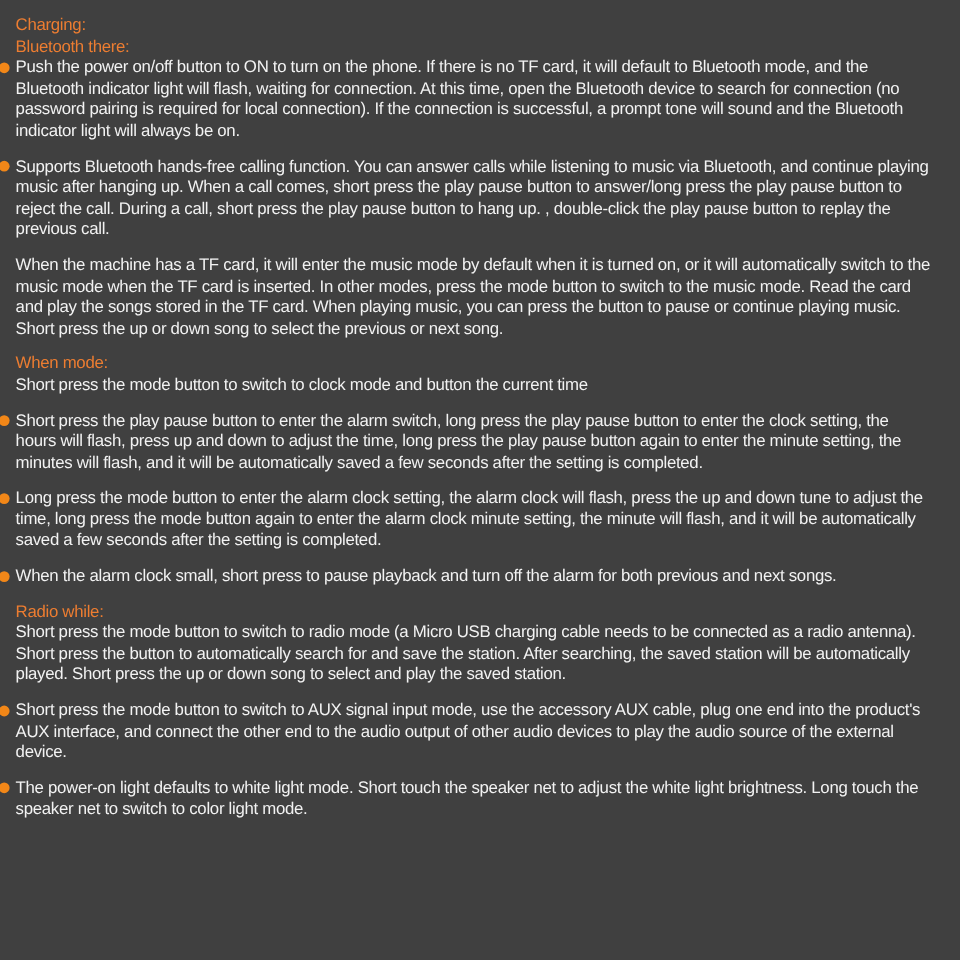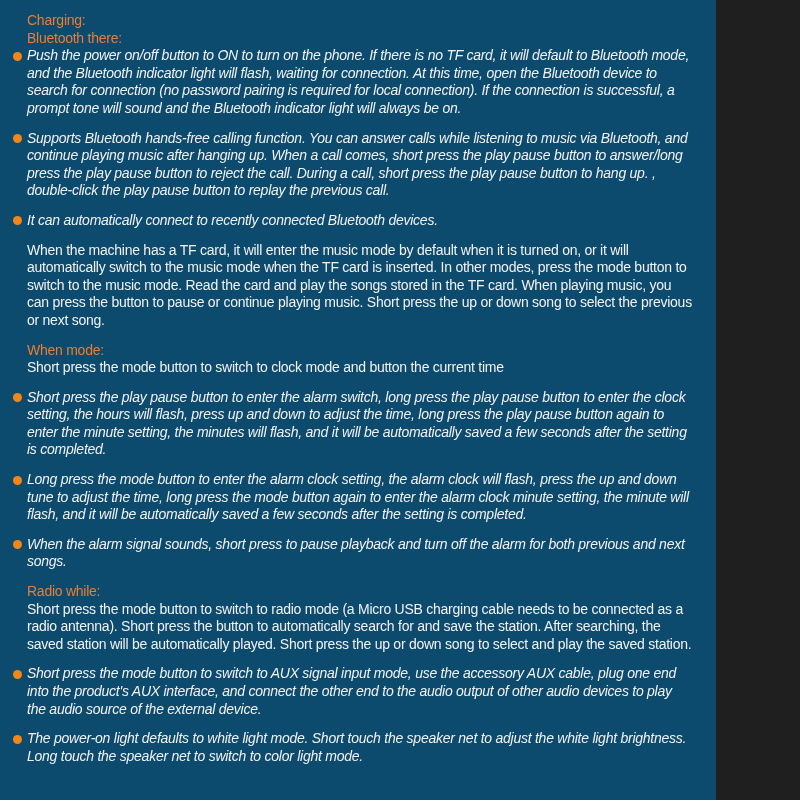--- a/index.html
+++ b/index.html
@@ -2,31 +2,31 @@
 <html><head>
 <meta charset="utf-8">
 <style>
   html, body {
     margin: 0;
     padding: 0;
     background: #1f1f1f;
   }
   .page {
     position: relative;
-    width: 716px;
+    width: 800px;
     height: 800px;
     box-sizing: border-box;
-    background: #0c4a6e;
+    background: #404040;
     overflow: hidden;
     font-family: "Liberation Sans", "DejaVu Sans", sans-serif;
     font-size: 14px;
     letter-spacing: -0.25px;
     line-height: 17.6px;
     color: #f2f2f2;
-    padding: 12px 24px 0 27px;
+    padding: 12px 24px 0 13px;
   }
   .block {
     margin: 0 0 12px 0;
   }
   .heading {
     color: #ED7D31;
     margin-bottom: 0;
   }
   .para {
     color: #f2f2f2;
@@ -38,56 +38,51 @@
     position: absolute;
     left: -14px;
     top: 4.5px;
     width: 9px;
     height: 9px;
     border-radius: 50%;
     background: #F28718;
   }
   .bullet-text {
     display: block;
-    font-style: italic;
   }
 </style>
 </head>
 <body>
 
 <div class="page">
   <div id="content">
       <div class="block heading">Charging:</div>
       <div class="block heading">Bluetooth there:</div>
       <div class="block bullet">
         <span class="dot"></span>
         <span class="bullet-text">Push the power on/off button to ON to turn on the phone. If there is no TF card, it will default to Bluetooth mode, and the Bluetooth indicator light will flash, waiting for connection. At this time, open the Bluetooth device to search for connection (no password pairing is required for local connection). If the connection is successful, a prompt tone will sound and the Bluetooth indicator light will always be on.</span>
       </div>
       <div class="block bullet">
         <span class="dot"></span>
         <span class="bullet-text">Supports Bluetooth hands-free calling function. You can answer calls while listening to music via Bluetooth, and continue playing music after hanging up. When a call comes, short press the play pause button to answer/long press the play pause button to reject the call. During a call, short press the play pause button to hang up. , double-click the play pause button to replay the previous call.</span>
       </div>
-      <div class="block bullet">
-        <span class="dot"></span>
-        <span class="bullet-text">It can automatically connect to recently connected Bluetooth devices.</span>
-      </div>
       <div class="block para">When the machine has a TF card, it will enter the music mode by default when it is turned on, or it will automatically switch to the music mode when the TF card is inserted. In other modes, press the mode button to switch to the music mode. Read the card and play the songs stored in the TF card. When playing music, you can press the button to pause or continue playing music. Short press the up or down song to select the previous or next song.</div>
       <div class="block heading">When mode:</div>
       <div class="block para">Short press the mode button to switch to clock mode and button the current time</div>
       <div class="block bullet">
         <span class="dot"></span>
         <span class="bullet-text">Short press the play pause button to enter the alarm switch, long press the play pause button to enter the clock setting, the hours will flash, press up and down to adjust the time, long press the play pause button again to enter the minute setting, the minutes will flash, and it will be automatically saved a few seconds after the setting is completed.</span>
       </div>
       <div class="block bullet">
         <span class="dot"></span>
         <span class="bullet-text">Long press the mode button to enter the alarm clock setting, the alarm clock will flash, press the up and down tune to adjust the time, long press the mode button again to enter the alarm clock minute setting, the minute will flash, and it will be automatically saved a few seconds after the setting is completed.</span>
       </div>
       <div class="block bullet">
         <span class="dot"></span>
-        <span class="bullet-text">When the alarm signal sounds, short press to pause playback and turn off the alarm for both previous and next songs.</span>
+        <span class="bullet-text">When the alarm clock small, short press to pause playback and turn off the alarm for both previous and next songs.</span>
       </div>
       <div class="block heading">Radio while:</div>
       <div class="block para">Short press the mode button to switch to radio mode (a Micro USB charging cable needs to be connected as a radio antenna). Short press the button to automatically search for and save the station. After searching, the saved station will be automatically played. Short press the up or down song to select and play the saved station.</div>
       <div class="block bullet">
         <span class="dot"></span>
         <span class="bullet-text">Short press the mode button to switch to AUX signal input mode, use the accessory AUX cable, plug one end into the product's AUX interface, and connect the other end to the audio output of other audio devices to play the audio source of the external device.</span>
       </div>
       <div class="block bullet">
         <span class="dot"></span>
         <span class="bullet-text">The power-on light defaults to white light mode. Short touch the speaker net to adjust the white light brightness. Long touch the speaker net to switch to color light mode.</span>

